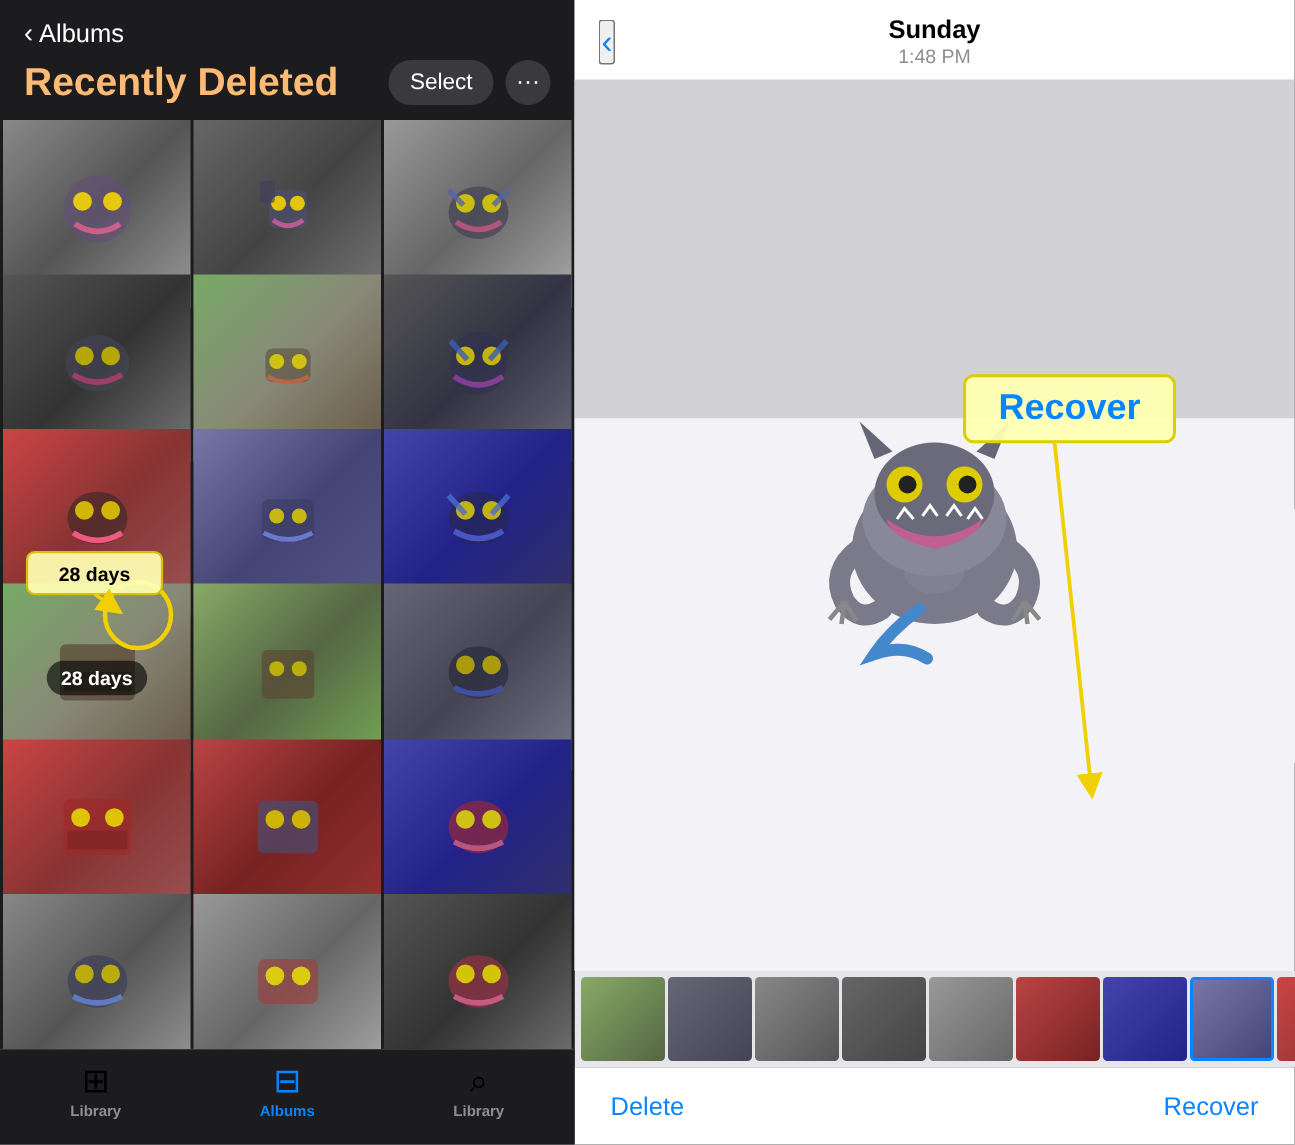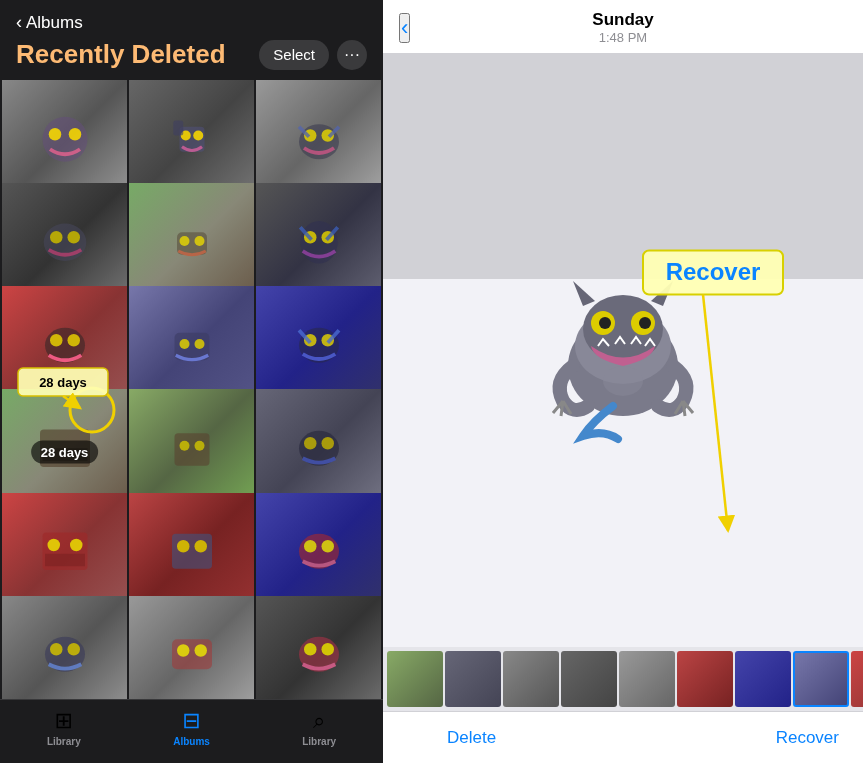--- a/index.html
+++ b/index.html
@@ -291,21 +291,20 @@
       padding: 0 24px;
       border-top: 1px solid #d1d1d6;
     }
 
     .delete-btn {
       color: #0a84ff;
       font-size: 17px;
       background: none;
       border: none;
       cursor: pointer;
-      margin-left: 40px;
     }
 
     .recover-btn {
       color: #0a84ff;
       font-size: 17px;
       background: none;
       border: none;
       cursor: pointer;
     }
 

